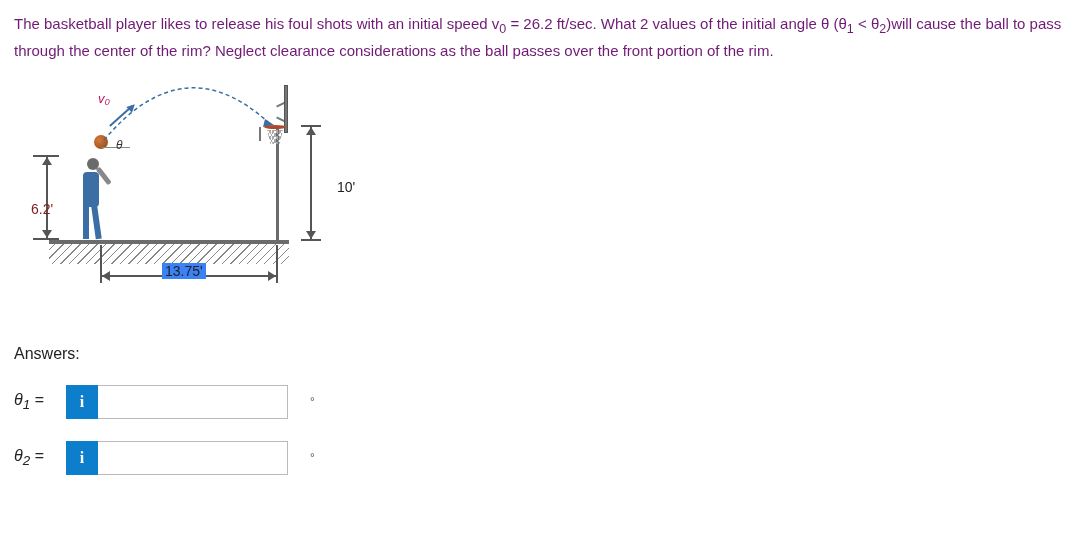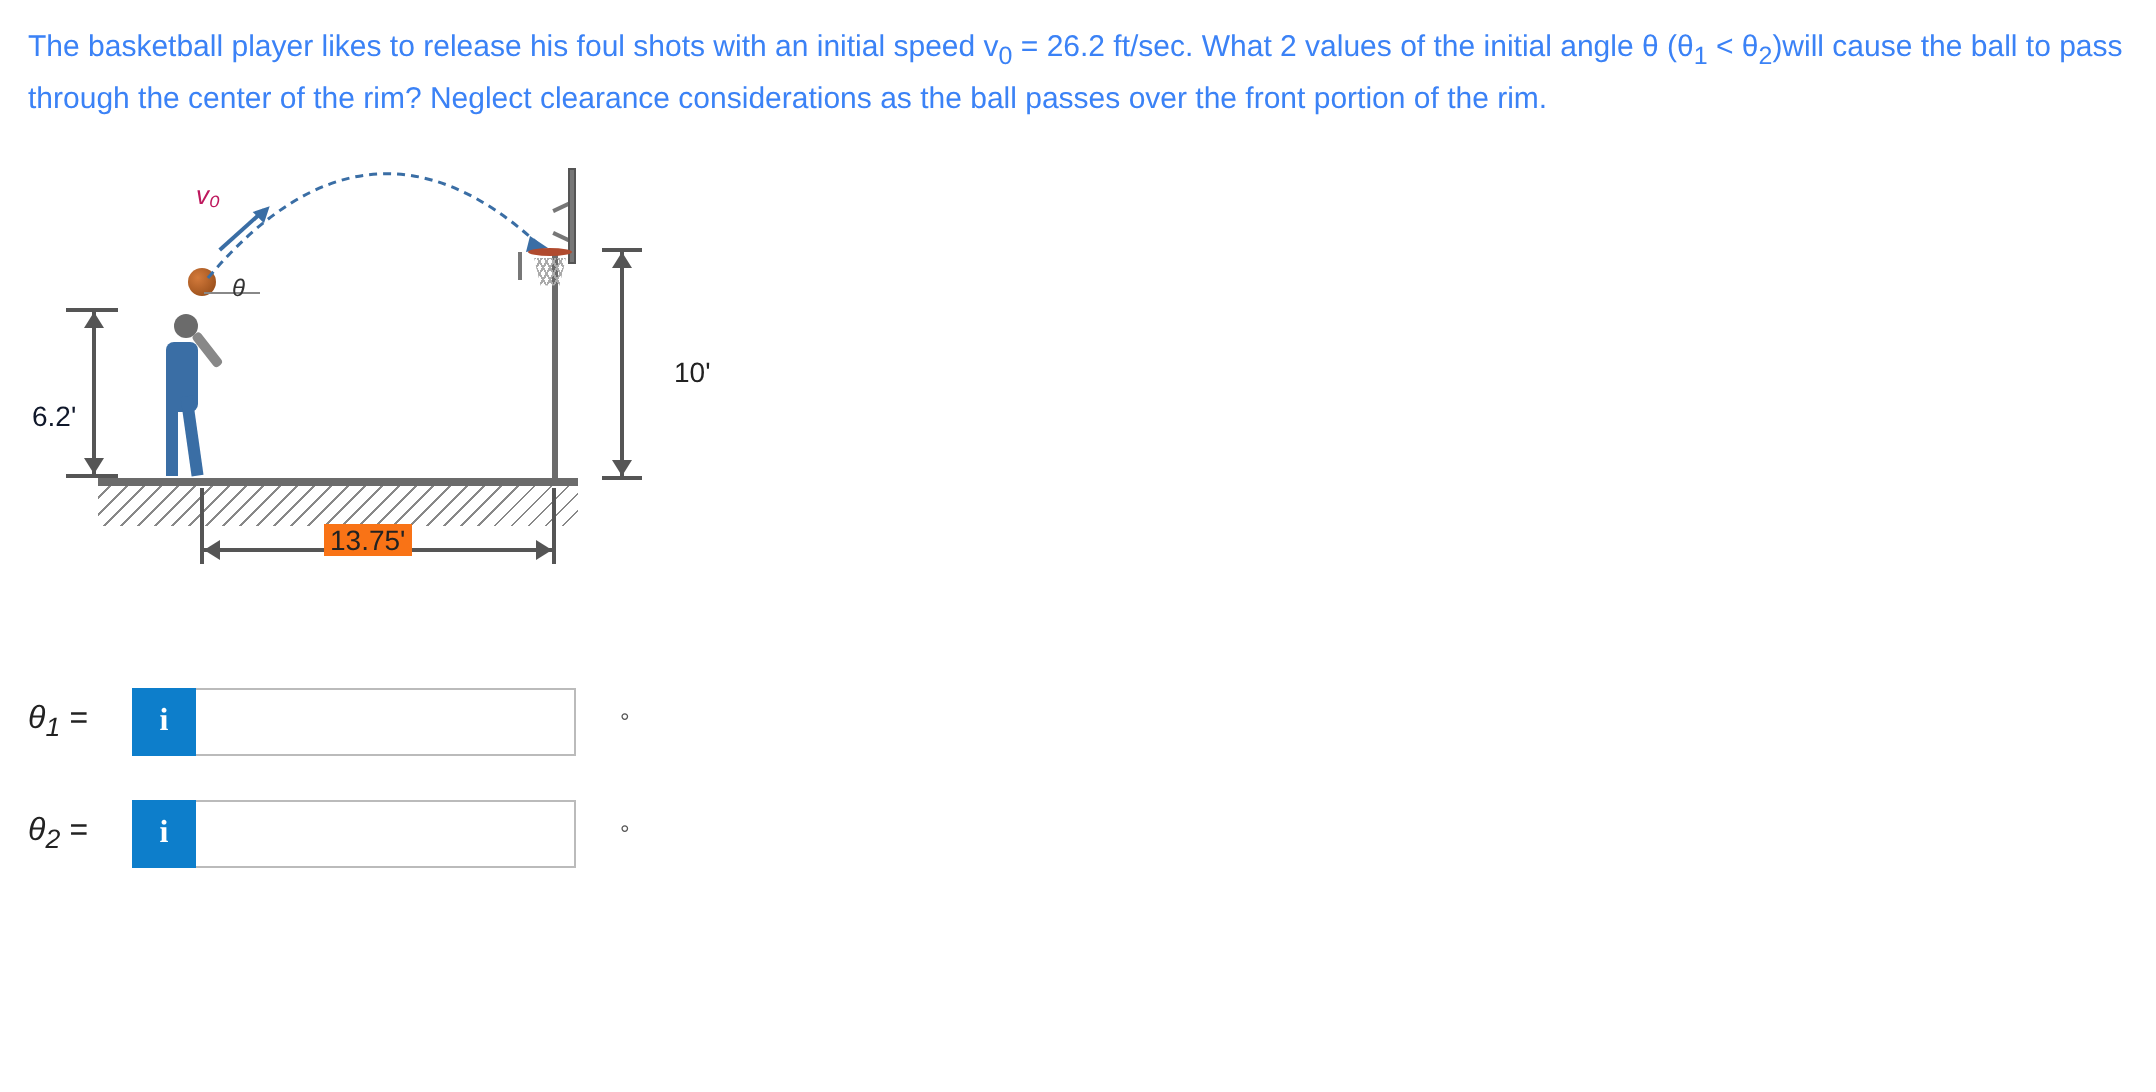--- a/index.html
+++ b/index.html
@@ -1,27 +1,27 @@
 <!DOCTYPE html>
 <html><head>
   <meta charset="utf-8">
   <style>
     * { box-sizing: border-box; margin: 0; padding: 0; }
     body { font-family: Arial, Helvetica, sans-serif; font-size: 15px; color: #222; width: 1078px; }
     .wrap { padding: 12px 14px; }
-    .problem { line-height: 1.55; margin-bottom: 12px; color: #3b82f6; }
+    .problem { line-height: 1.55; margin-bottom: 12px; color: #701a75; }
     .figure { width: 320px; height: 230px; position: relative; margin: 12px 0 26px 0; }
     .ground { position: absolute; left: 35px; top: 165px; width: 240px; height: 4px; background: #6b6b6b; }
     .below { position: absolute; left: 35px; top: 169px; width: 240px; height: 20px; background: repeating-linear-gradient(-45deg, transparent, transparent 5px, #888 5px, #888 6px); }
     .release-h-top { position: absolute; left: 19px; top: 80px; width: 26px; height: 2px; background: #555; }
     .release-h-bot { position: absolute; left: 19px; top: 163px; width: 26px; height: 2px; background: #555; }
     .release-v { position: absolute; left: 32px; top: 82px; width: 2px; height: 81px; background: #555; }
     .arr-up { position: absolute; left: 28px; top: 82px; width: 0; height: 0; border-left: 5px solid transparent; border-right: 5px solid transparent; border-bottom: 8px solid #555; }
     .arr-dn { position: absolute; left: 28px; top: 155px; width: 0; height: 0; border-left: 5px solid transparent; border-right: 5px solid transparent; border-top: 8px solid #555; }
-    .h62 { position: absolute; left: 2px; top: 126px; font-size: 14px; color: #0f172a; }
+    .h62 { position: absolute; left: 17px; top: 126px; font-size: 14px; color: #7f1d1d; }
     .player { position: absolute; left: 55px; top: 75px; }
     .torso { position: absolute; left: 14px; top: 22px; width: 16px; height: 35px; background: #3a6ea5; border-radius: 4px; }
     .leg1 { position: absolute; left: 14px; top: 49px; width: 6px; height: 40px; background: #3a6ea5; }
     .leg2 { position: absolute; left: 24px; top: 49px; width: 6px; height: 40px; background: #3a6ea5; transform: rotate(-8deg); }
     .head { position: absolute; left: 18px; top: 8px; width: 12px; height: 12px; border-radius: 50%; background: #6b6b6b; }
     .arm { position: absolute; left: 26px; top: 18px; width: 5px; height: 20px; background: #888; transform: rotate(-38deg); transform-origin: top; border-radius: 2px; }
     .ball { position: absolute; left: 80px; top: 60px; width: 14px; height: 14px; border-radius: 50%; background: radial-gradient(circle at 35% 35%, #d47a3b, #8b4513); }
     .traj { position: absolute; left: 75px; top: 0px; width: 200px; height: 90px; pointer-events: none; }
     .v0-arrow { position: absolute; left: 92px; top: 40px; width: 30px; height: 2px; background: #3a6ea5; transform: rotate(-42deg); }
     .v0-tip { position: absolute; left: 114px; top: 28px; width: 0; height: 0; border-left: 4px solid transparent; border-right: 4px solid transparent; border-bottom: 8px solid #3a6ea5; transform: rotate(45deg); }
@@ -38,21 +38,21 @@
     .rim-h-bot { position: absolute; left: 287px; top: 164px; width: 20px; height: 2px; background: #555; }
     .rim-v { position: absolute; left: 296px; top: 52px; width: 2px; height: 112px; background: #555; }
     .rim-arr-up { position: absolute; left: 292px; top: 52px; width: 0; height: 0; border-left: 5px solid transparent; border-right: 5px solid transparent; border-bottom: 8px solid #555; }
     .rim-arr-dn { position: absolute; left: 292px; top: 156px; width: 0; height: 0; border-left: 5px solid transparent; border-right: 5px solid transparent; border-top: 8px solid #555; }
     .h10 { position: absolute; left: 323px; top: 104px; font-size: 14px; }
     .dist-line { position: absolute; left: 88px; top: 200px; width: 174px; height: 2px; background: #555; }
     .dist-ltick { position: absolute; left: 86px; top: 170px; width: 2px; height: 38px; background: #555; }
     .dist-rtick { position: absolute; left: 262px; top: 170px; width: 2px; height: 38px; background: #555; }
     .dist-arr-l { position: absolute; left: 88px; top: 196px; width: 0; height: 0; border-top: 5px solid transparent; border-bottom: 5px solid transparent; border-right: 8px solid #555; }
     .dist-arr-r { position: absolute; left: 254px; top: 196px; width: 0; height: 0; border-top: 5px solid transparent; border-bottom: 5px solid transparent; border-left: 8px solid #555; }
-    .d1375 { position: absolute; left: 148px; top: 188px; font-size: 14px; background: #f97316; padding: 0 3px; }
+    .d1375 { position: absolute; left: 148px; top: 188px; font-size: 14px; background: #3b82f6; padding: 0 3px; }
     .answers { margin-top: 40px; font-size: 16px; }
     .ans-row { display: flex; align-items: center; margin: 22px 0; }
     .ans-label { width: 52px; font-style: italic; text-align: left; padding-right: 6px; font-size: 16px; }
     .sublabel { font-style: italic; }
     .info-btn { width: 32px; height: 34px; background: #0d7ecb; color: #fff; font-family: Georgia, serif; font-weight: bold; font-size: 16px; display: flex; align-items: center; justify-content: center; border: 1px solid #0d7ecb; cursor: pointer; }
     .ans-input { width: 190px; height: 34px; border: 1px solid #bbb; border-left: none; padding: 4px 8px; font-size: 15px; outline: none; }
     .unit { margin-left: 22px; font-size: 12px; color: #555; }
     .midline { position: absolute; left: 245px; top: 52px; width: 2px; height: 14px; background: #777; }
   </style>
 </head>
@@ -112,20 +112,21 @@
 
     <div class="dist-ltick"></div>
     <div class="dist-rtick"></div>
     <div class="dist-line"></div>
     <div class="dist-arr-l"></div>
     <div class="dist-arr-r"></div>
     <div class="d1375">13.75'</div>
   </div>
 
   <div class="answers">
+    <div>Answers:</div>
 
     <div class="ans-row">
       <span class="ans-label">
         <span class="sublabel">θ</span><sub>1</sub><span> = </span>
       </span>
       <div class="info-btn">i</div>
       <input class="ans-input" type="text" value="" style="">
       <span class="unit">°</span>
     </div>
 

